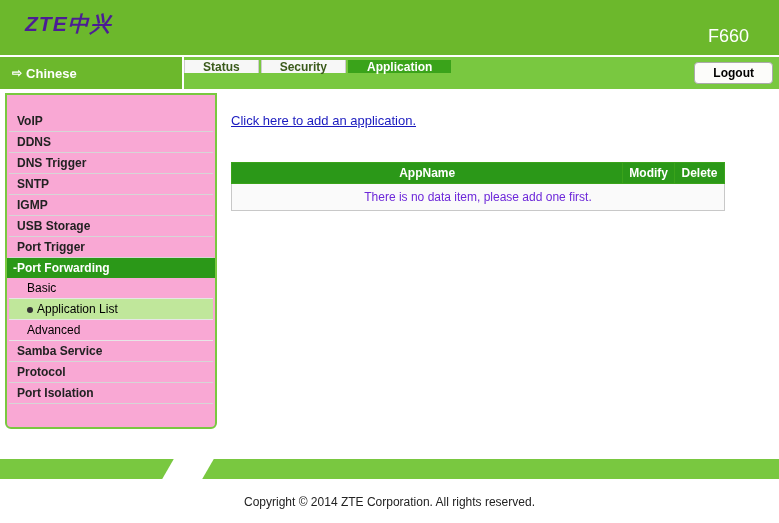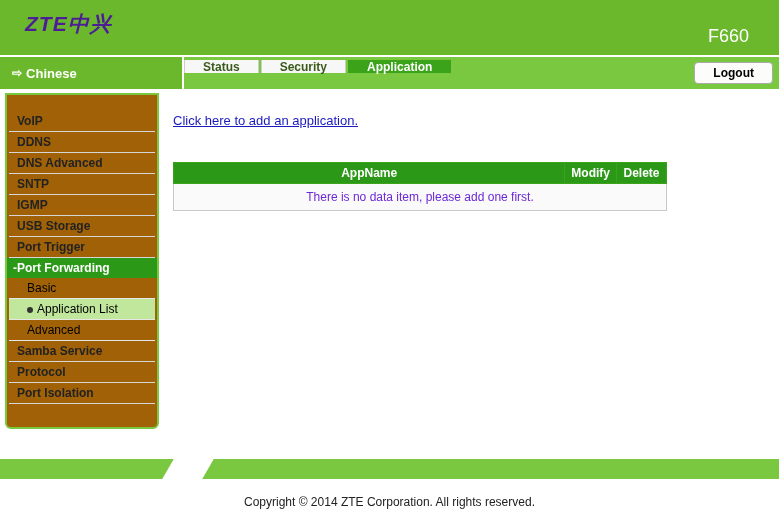--- a/index.html
+++ b/index.html
@@ -95,25 +95,25 @@
     font-size: 12px;
     padding: 3px 18px;
     cursor: pointer;
   }
   .body-area {
     display: flex;
     padding-top: 4px;
     min-height: 340px;
   }
   .sidebar {
-    width: 154px;
+    width: 212px;
     margin-left: 5px;
     border: 2px solid #79c840;
     border-radius: 0 0 6px 6px;
-    background: #a16207;
+    background: #f9a8d4;
     padding-top: 16px;
     padding-bottom: 4px;
   }
   .side-item {
     font-weight: bold;
     color: #222;
     padding: 3px 8px;
     border-bottom: 1px solid #d6d6d6;
     font-size: 12px;
     cursor: pointer;
@@ -226,21 +226,21 @@
     <div class="logout-wrap">
       <button class="logout-btn">Logout</button>
     </div>
   </div>
 </div>
 
 <div class="body-area">
   <div class="sidebar">
     <div class="side-item">VoIP</div>
     <div class="side-item">DDNS</div>
-    <div class="side-item">DNS Advanced</div>
+    <div class="side-item">DNS Trigger</div>
     <div class="side-item">SNTP</div>
     <div class="side-item">IGMP</div>
     <div class="side-item">USB Storage</div>
     <div class="side-item">Port Trigger</div>
     <div class="side-item side-expanded">-Port Forwarding</div>
     <div class="sub-item">Basic</div>
     <div class="sub-item selected">
       <span class="bullet"></span><span>Application List</span>
     </div>
     <div class="sub-item">Advanced</div>

